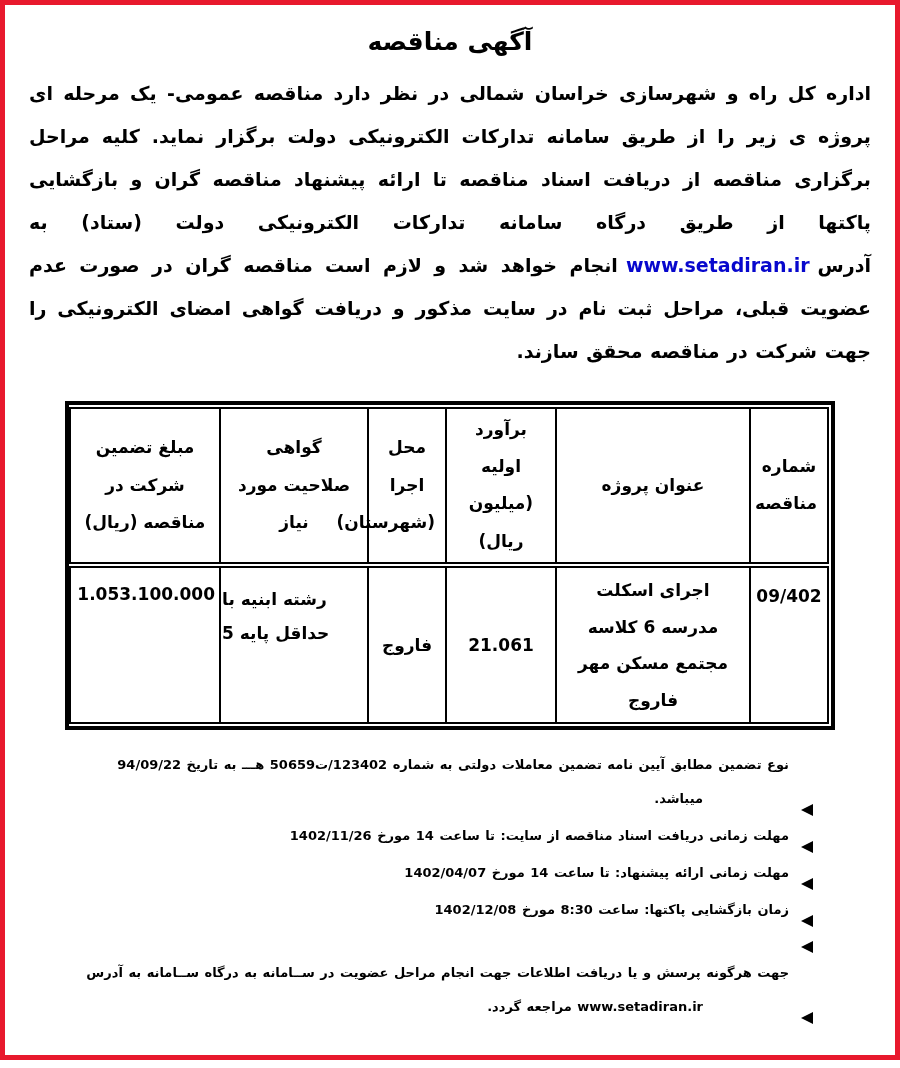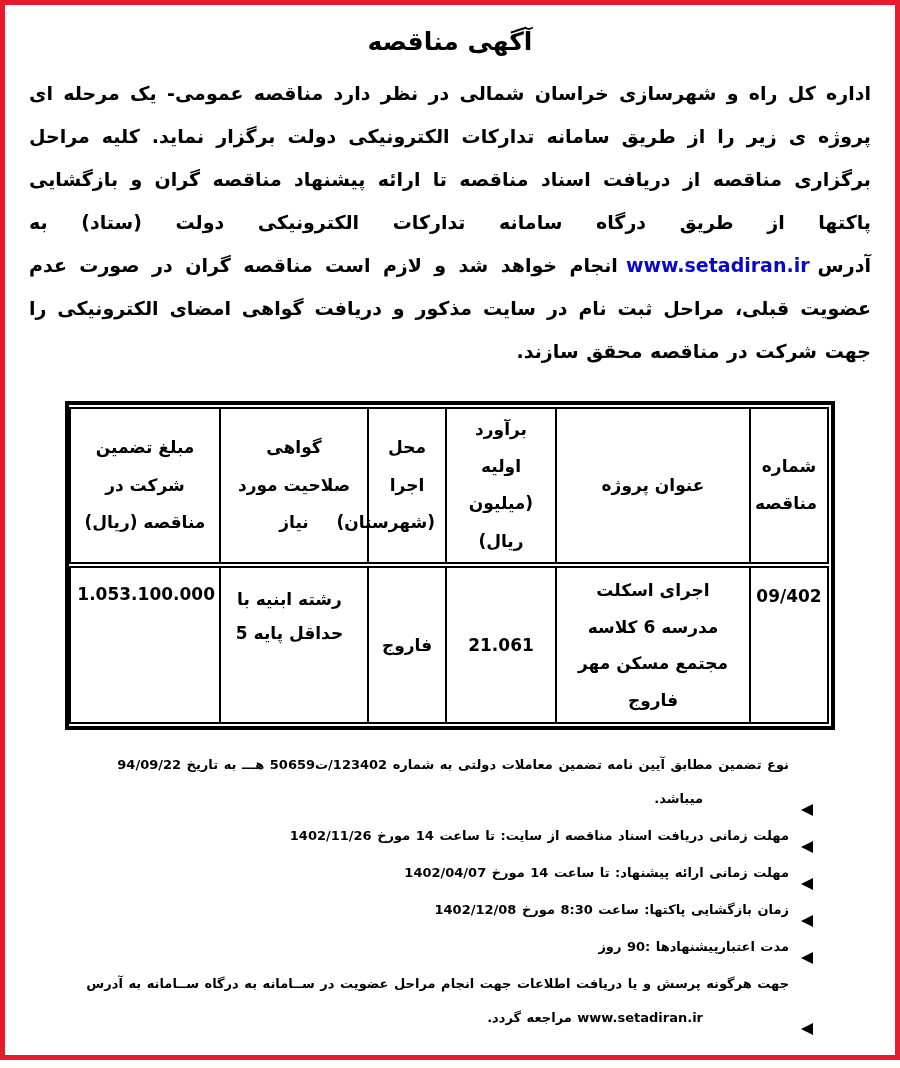--- a/index.html
+++ b/index.html
@@ -70,21 +70,21 @@
     vertical-align: middle;
     text-align: center;
     padding: 2px 10px;
     border-bottom: 6px double #000;
   }
   table.tender tbody td { height: 122px; }
   td.cell-number   { text-align: center; vertical-align: top; padding-top: 18px; }
   td.cell-title    { text-align: center; vertical-align: middle; padding: 4px 8px; line-height: 2.15; }
   td.cell-estimate { text-align: center; vertical-align: middle; }
   td.cell-location { text-align: center; vertical-align: middle; }
-  td.cell-qual     { text-align: center; vertical-align: top; padding: 14px 10px 0 1px; line-height: 2.0; }
+  td.cell-qual     { text-align: left; vertical-align: top; padding: 14px 10px 0 1px; line-height: 2.0; }
   td.cell-guar     { text-align: left; vertical-align: top; padding: 16px 4px 0 10px; }
 
   .bullets {
     margin-top: 18px;
     padding-right: 58px;
     padding-left: 36px;
   }
   .bullet {
     display: flex;
     align-items: flex-end;
@@ -163,21 +163,20 @@
     <div class="bullet">
       <span class="bullet-arrow"></span>
       <span class="bullet-text">مهلت زمانی ارائه پیشنهاد: تا ساعت 14 مورخ 1402/04/07</span>
     </div>
     <div class="bullet">
       <span class="bullet-arrow"></span>
       <span class="bullet-text">زمان بازگشایی پاکتها: ساعت  8:30 مورخ 1402/12/08</span>
     </div>
     <div class="bullet">
       <span class="bullet-arrow"></span>
-      <span class="bullet-text">مدت اعتبارپیشنهادها :90 روز</span>
     </div>
     <div class="bullet">
       <span class="bullet-arrow"></span>
       <span class="bullet-text">جهت هرگونه پرسش و یا دریافت اطلاعات جهت انجام مراحل عضویت در ســامانه به درگاه ســامانه به آدرس  www.setadiran.ir  مراجعه گردد.</span>
     </div>
 
   </div>
 
 </div>
 

